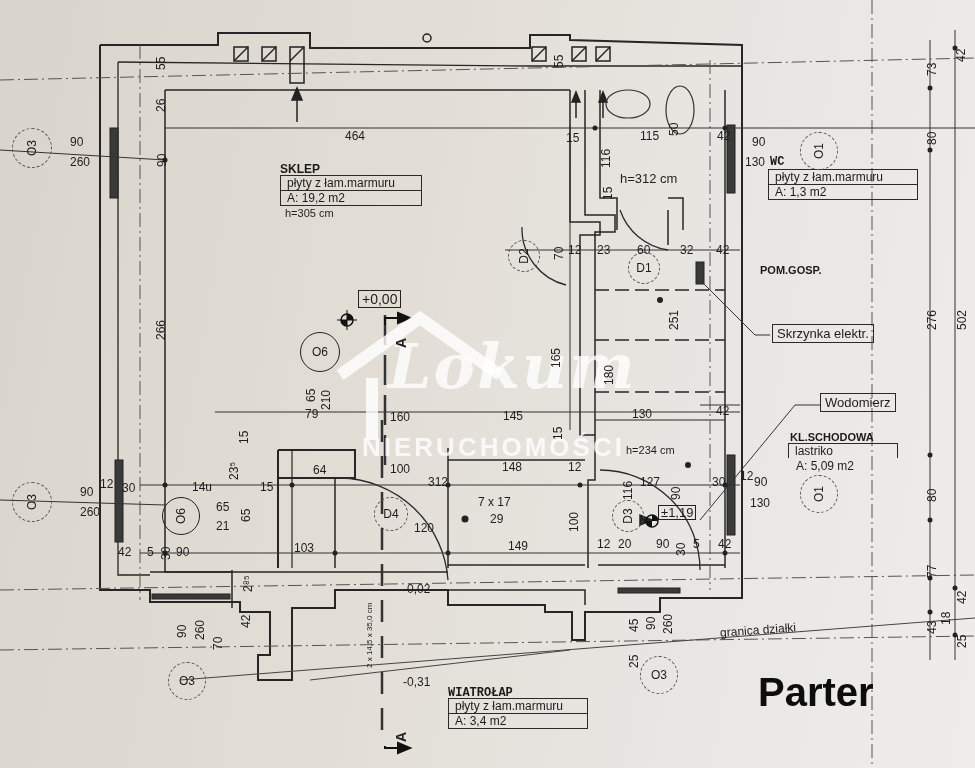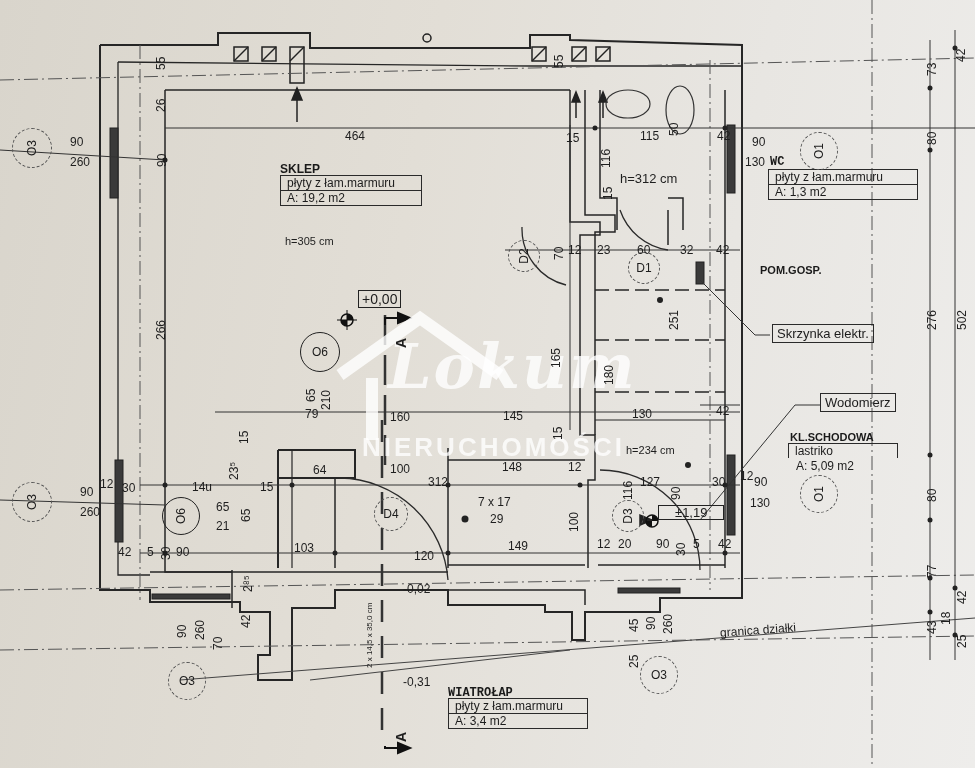--- a/index.html
+++ b/index.html
@@ -205,21 +205,21 @@
   <div class="wm wm-script">Lokum</div>
   <div class="wm wm-sub">NIERUCHOMOŚCI</div>
 
   <div class="level-box" style="left:358px;top:290px;">+0,00</div>
 
   <div class="room-title" style="left:280px;top:162px;">SKLEP</div>
   <div class="room-box" style="left:280px;top:175px;width:140px;">
     <div>płyty z łam.marmuru</div>
     <div>A: 19,2 m2</div>
   </div>
-  <div class="t" style="left:285px;top:208px;font-size:11px;margin-top:28px;">h=305 cm</div>
+  <div class="t" style="left:285px;top:208px;font-size:11px;">h=305 cm</div>
 
   <div class="room-title" style="left:770px;top:155px;font-family:Liberation Mono, monospace;">WC</div>
   <div class="room-box" style="left:768px;top:169px;width:148px;">
     <div>płyty z łam.marmuru</div>
     <div>A: 1,3 m2</div>
   </div>
   <div class="t" style="left:620px;top:172px;font-size:13px;">h=312 cm</div>
 
   <div class="room-title" style="left:760px;top:264px;font-size:11px;">POM.GOSP.</div>
 
@@ -234,21 +234,21 @@
   <div class="t" style="left:626px;top:445px;font-size:11px;">h=234 cm</div>
 
   <div class="room-title" style="left:448px;top:686px;font-family:Liberation Mono, monospace;">WIATROŁAP</div>
   <div class="room-box" style="left:448px;top:698px;width:138px;">
     <div>płyty z łam.marmuru</div>
     <div>A: 3,4 m2</div>
   </div>
 
   <div class="t" style="left:403px;top:583px;">-0,02</div>
   <div class="t" style="left:403px;top:676px;">-0,31</div>
-  <div class="t" style="left:658px;top:505px;font-size:13px;border:1.3px solid #222;padding:0 16px;">±1,19</div>
+  <div class="t" style="left:658px;top:505px;font-size:13px;border:1.3px solid #222;padding:0 2px;">±1,19</div>
   <div class="t" style="left:478px;top:496px;">7 x 17</div>
   <div class="t" style="left:490px;top:513px;">29</div>
   <div class="vt" style="left:366px;top:668px;font-size:8px;">2 x 14,5 x 35,0 cm</div>
   <div class="t" style="left:720px;top:624px;transform:rotate(-4deg);">granica działki</div>
   <div class="vt" style="left:394px;top:348px;font-size:14px;font-weight:bold;">A</div>
   <div class="vt" style="left:394px;top:742px;font-size:14px;font-weight:bold;">A</div>
 
   <div class="circ" style="left:508px;top:240px;width:30px;height:30px;">
       <span>D2</span>
     </div>
@@ -319,21 +319,21 @@
   <div class="vt" style="left:228px;top:480px;">23⁵</div>
   <div class="t" style="left:192px;top:481px;">14u</div>
   <div class="t" style="left:260px;top:481px;">15</div>
   <div class="t" style="left:313px;top:464px;">64</div>
   <div class="t" style="left:390px;top:463px;">100</div>
   <div class="t" style="left:428px;top:476px;">312</div>
   <div class="t" style="left:216px;top:501px;">65</div>
   <div class="t" style="left:216px;top:520px;">21</div>
   <div class="vt" style="left:240px;top:522px;">65</div>
   <div class="t" style="left:294px;top:542px;">103</div>
-  <div class="t" style="left:382px;top:550px;padding-left:32px;">120</div>
+  <div class="t" style="left:382px;top:522px;padding-left:32px;">120</div>
   <div class="t" style="left:508px;top:540px;">149</div>
   <div class="t" style="left:502px;top:461px;">148</div>
   <div class="t" style="left:568px;top:461px;">12</div>
   <div class="vt" style="left:568px;top:532px;">100</div>
 
   <div class="t" style="left:566px;top:132px;">15</div>
   <div class="vt" style="left:600px;top:168px;">116</div>
   <div class="t" style="left:640px;top:130px;">115</div>
   <div class="vt" style="left:668px;top:136px;">50</div>
   <div class="t" style="left:717px;top:130px;">42</div>
@@ -377,13 +377,14 @@
   <div class="vt" style="left:176px;top:638px;">90</div>
   <div class="vt" style="left:194px;top:640px;">260</div>
   <div class="vt" style="left:212px;top:650px;">70</div>
   <div class="vt" style="left:240px;top:628px;">42</div>
 
   <div class="vt" style="left:628px;top:632px;">45</div>
   <div class="vt" style="left:645px;top:630px;">90</div>
   <div class="vt" style="left:662px;top:634px;">260</div>
   <div class="vt" style="left:628px;top:668px;">25</div>
 
+  <div class="sheet-title">Parter</div>
 </div>
 
 </body></html>

